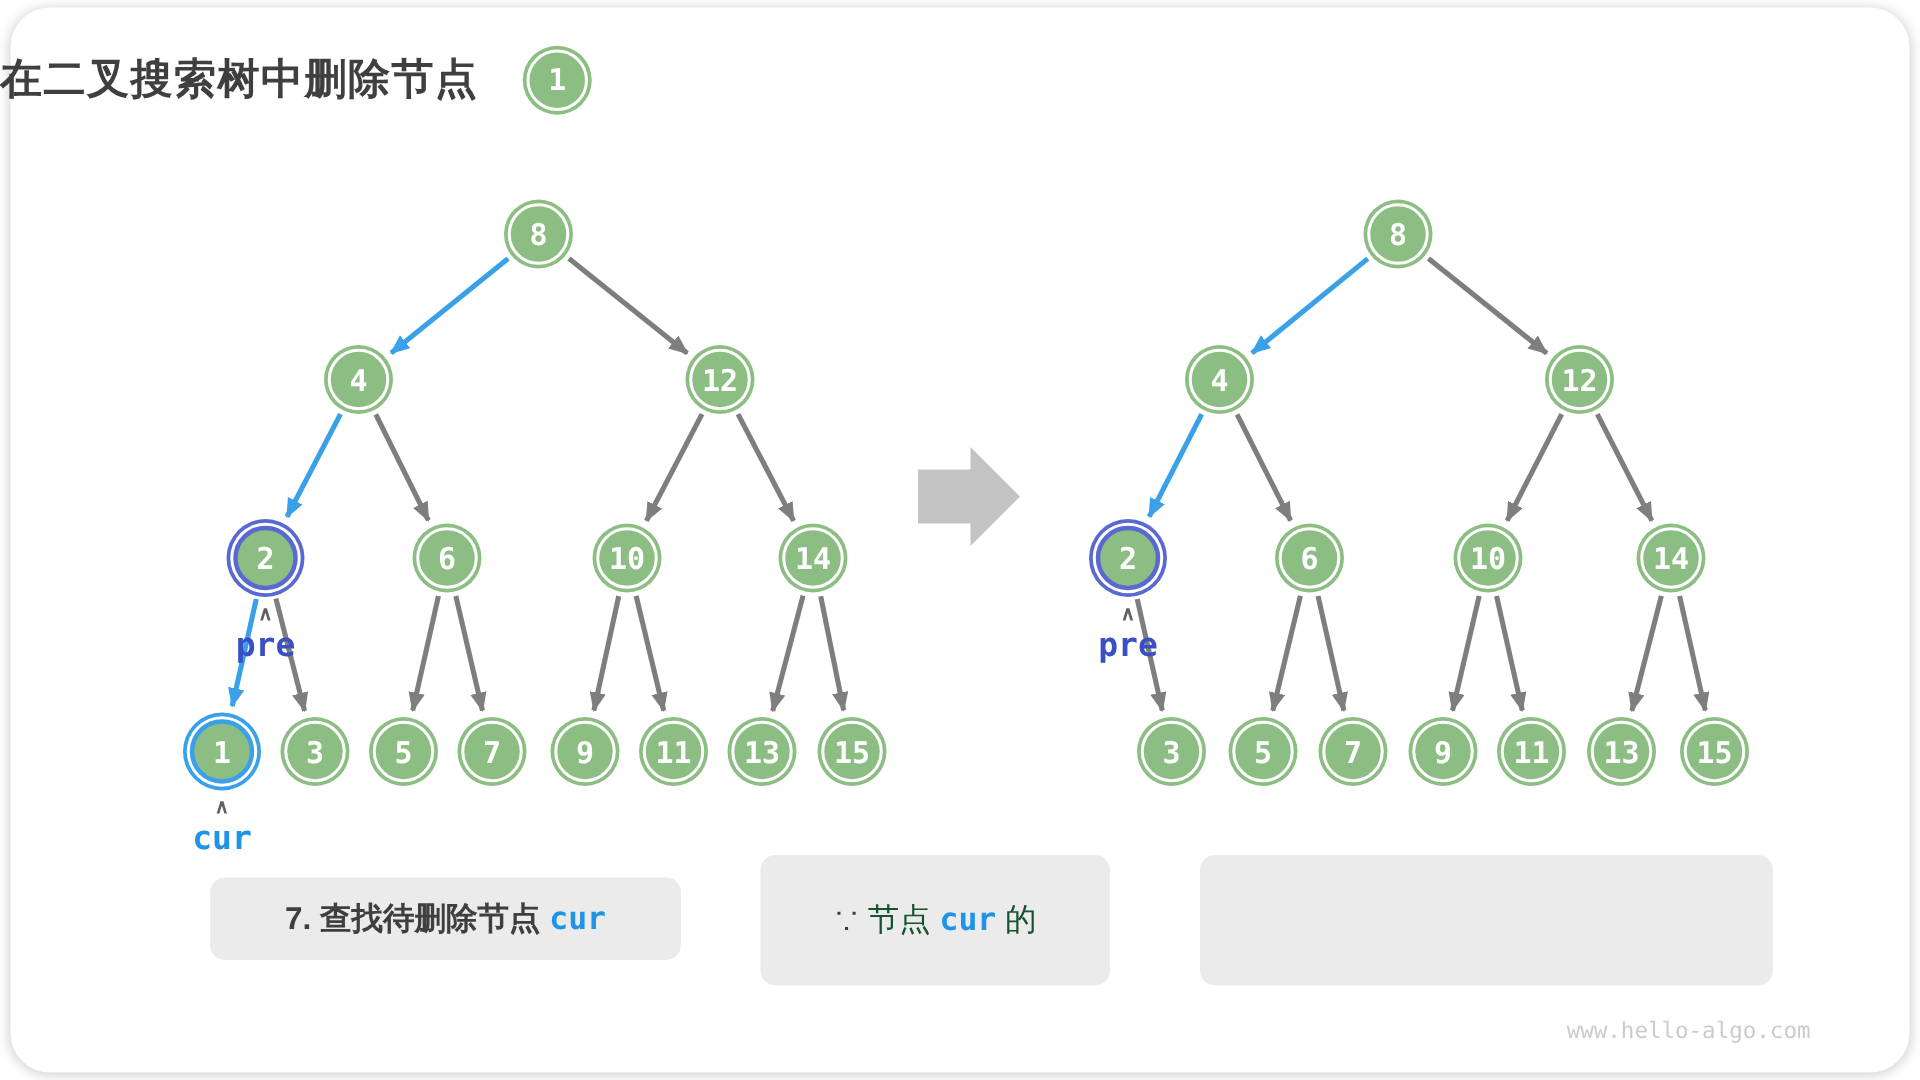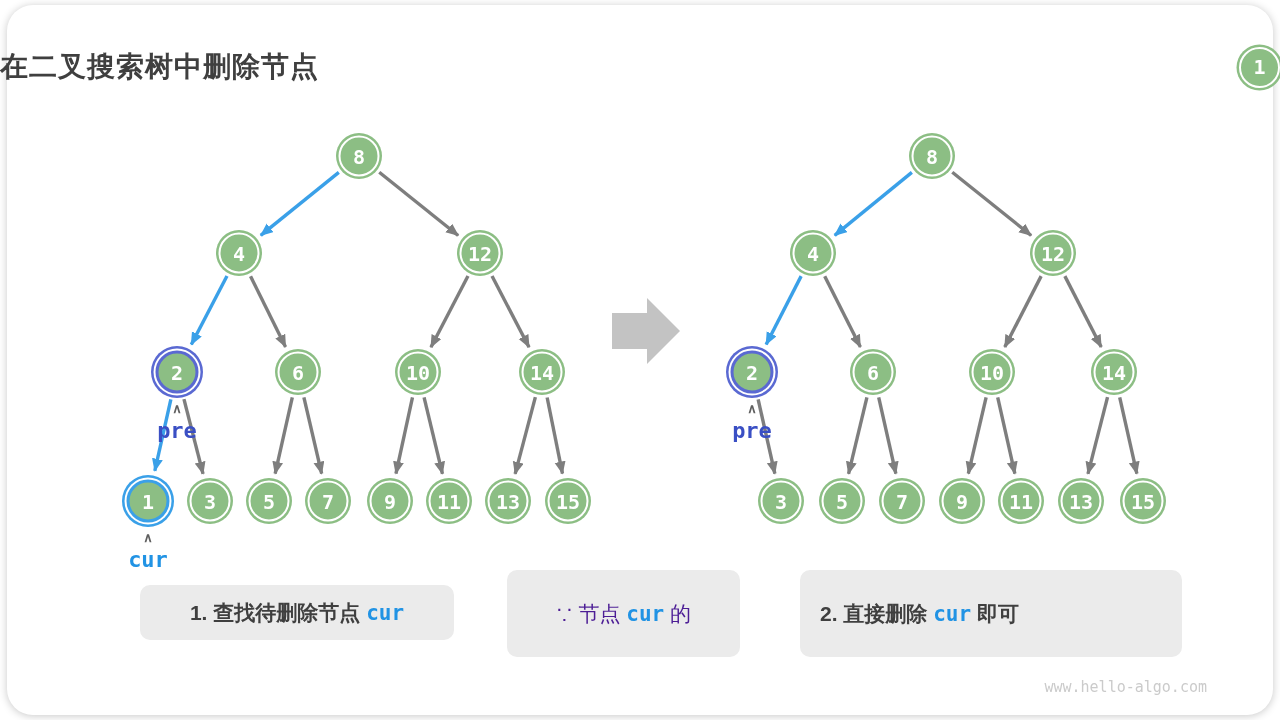--- a/index.html
+++ b/index.html
@@ -7,22 +7,22 @@
     position:relative;width:1280px;height:720px;overflow:hidden;
     font-family:"Liberation Sans",sans-serif;background:#fff;
   }
   #card{
     position:absolute;left:7px;top:5px;right:7px;bottom:5px;
     background:#ffffff;border-radius:26px;
     box-shadow:0 1px 9px rgba(0,0,0,0.22);
   }
   
   #title-row{
-    position:absolute;left:0;right:0;top:42px;height:50px;
-    display:flex;align-items:center;justify-content:space-between;gap:10px;
+    position:absolute;left:0;right:0;top:28px;height:50px;
+    display:flex;align-items:center;justify-content:flex-start;gap:32px;
   }
   #page-title{
     margin:0;font-size:28px;font-weight:700;letter-spacing:1px;
     color:var(--text-dark);
   }
   .gnode{
     background:var(--node-green);
     border:2.5px solid #ffffff;
     box-shadow:0 0 0 2.5px var(--node-green);
     border-radius:50%;
@@ -60,21 +60,21 @@
   .caption-box{
     position:absolute;background:var(--box-bg);border-radius:10px;
     display:flex;flex-direction:column;justify-content:center;
     font-size:21px;line-height:36px;z-index:3;padding:2px 0;
   }
   .caption-box.center{text-align:center;}
   .caption-box.left{text-align:left;padding-left:20px;}
   .cap-line{white-space:pre;}
   .cap-line.indent{padding-left:34px;}
   .seg-cn{font-weight:700;color:var(--text-dark);}
-  .seg-cnr{font-weight:400;color:#4c1d95;}
+  .seg-cnr{font-weight:400;color:#14532d;}
   .seg-cur{font-family:"DejaVu Sans Mono",monospace;font-weight:700;color:var(--cur-text);}
   .seg-pre{font-family:"DejaVu Sans Mono",monospace;font-weight:700;color:var(--pre-code);}
   .seg-code{font-family:"DejaVu Sans Mono",monospace;font-weight:400;color:var(--code-gray);}
   .seg-num{font-family:"DejaVu Sans Mono",monospace;font-weight:700;color:var(--text-dark);}
   
   #watermark{
     position:absolute;right:73px;top:678px;
     font-family:"DejaVu Sans Mono",monospace;font-size:15px;
     color:var(--watermark);z-index:3;
   }
@@ -168,24 +168,23 @@
   <div id="pointers-layer">
       <div class="ptr-caret" style="left: 177px; top: 402px;">∧</div>
       <div class="ptr-label pre" style="left: 177px; top: 420px;">pre</div>
       <div class="ptr-caret" style="left: 148px; top: 531px;">∧</div>
       <div class="ptr-label cur" style="left: 148px; top: 549px;">cur</div>
       <div class="ptr-caret" style="left: 752px; top: 402px;">∧</div>
       <div class="ptr-label pre" style="left: 752px; top: 420px;">pre</div>
     </div>
   <div id="captions-layer">
       <div class="caption-box center" style="left: 140px; top: 585px; width: 314px; height: 51px;">
-        <div class="cap-line"><span class="seg-cn">1. 查找待删除节点 </span><span class="seg-cur">cur</span></div>
+        <div class="cap-line"><span class="seg-cn">7. 查找待删除节点 </span><span class="seg-cur">cur</span></div>
       </div>
       <div class="caption-box center" style="left: 507px; top: 570px; width: 233px; height: 83px;">
         <div class="cap-line"><span class="seg-cnr">∵ 节点 </span><span class="seg-cur">cur</span><span class="seg-cnr"> 的</span></div>
       </div>
       <div class="caption-box left" style="left: 800px; top: 570px; width: 362px; height: 83px;">
-        <div class="cap-line"><span class="seg-cn">2. 直接删除 </span><span class="seg-cur">cur</span><span class="seg-cn"> 即可</span></div>
       </div>
     </div>
 
   <div id="watermark">www.hello-algo.com</div>
 </div>
 
 </body></html>

